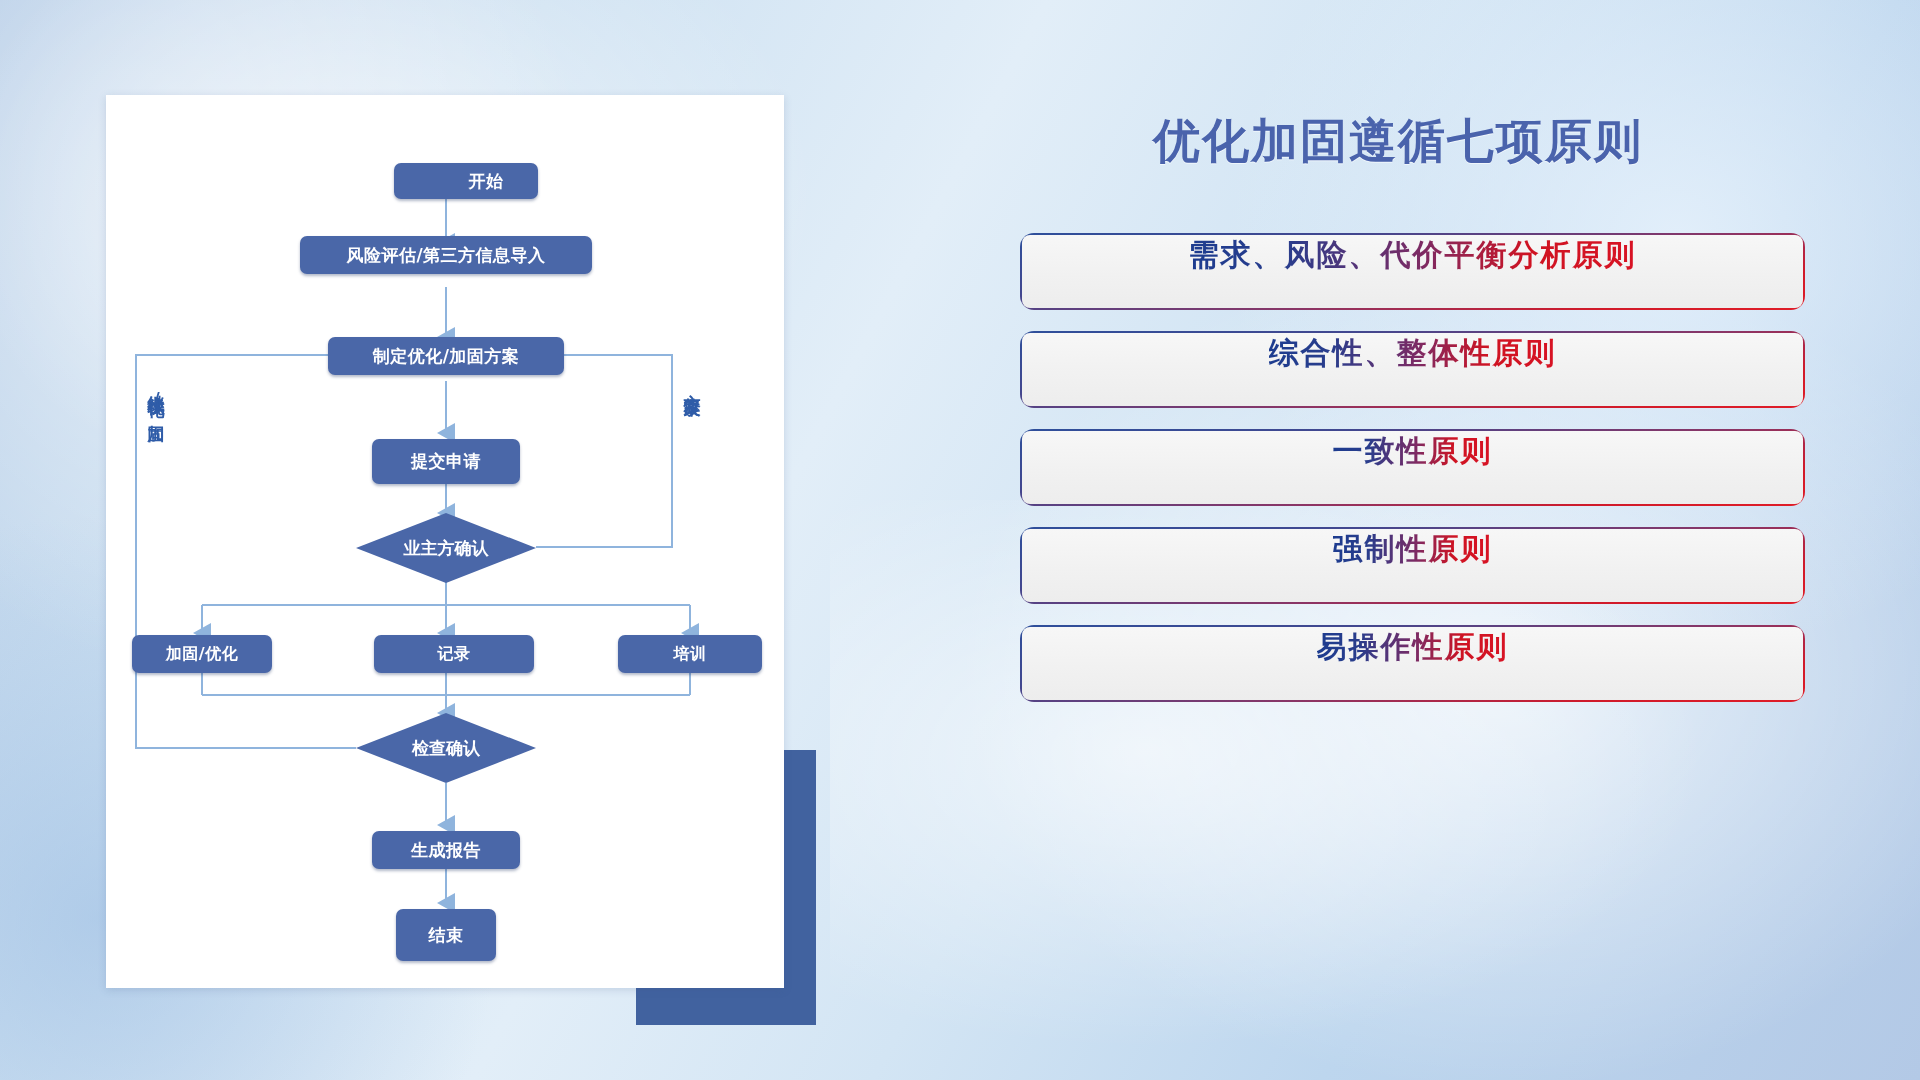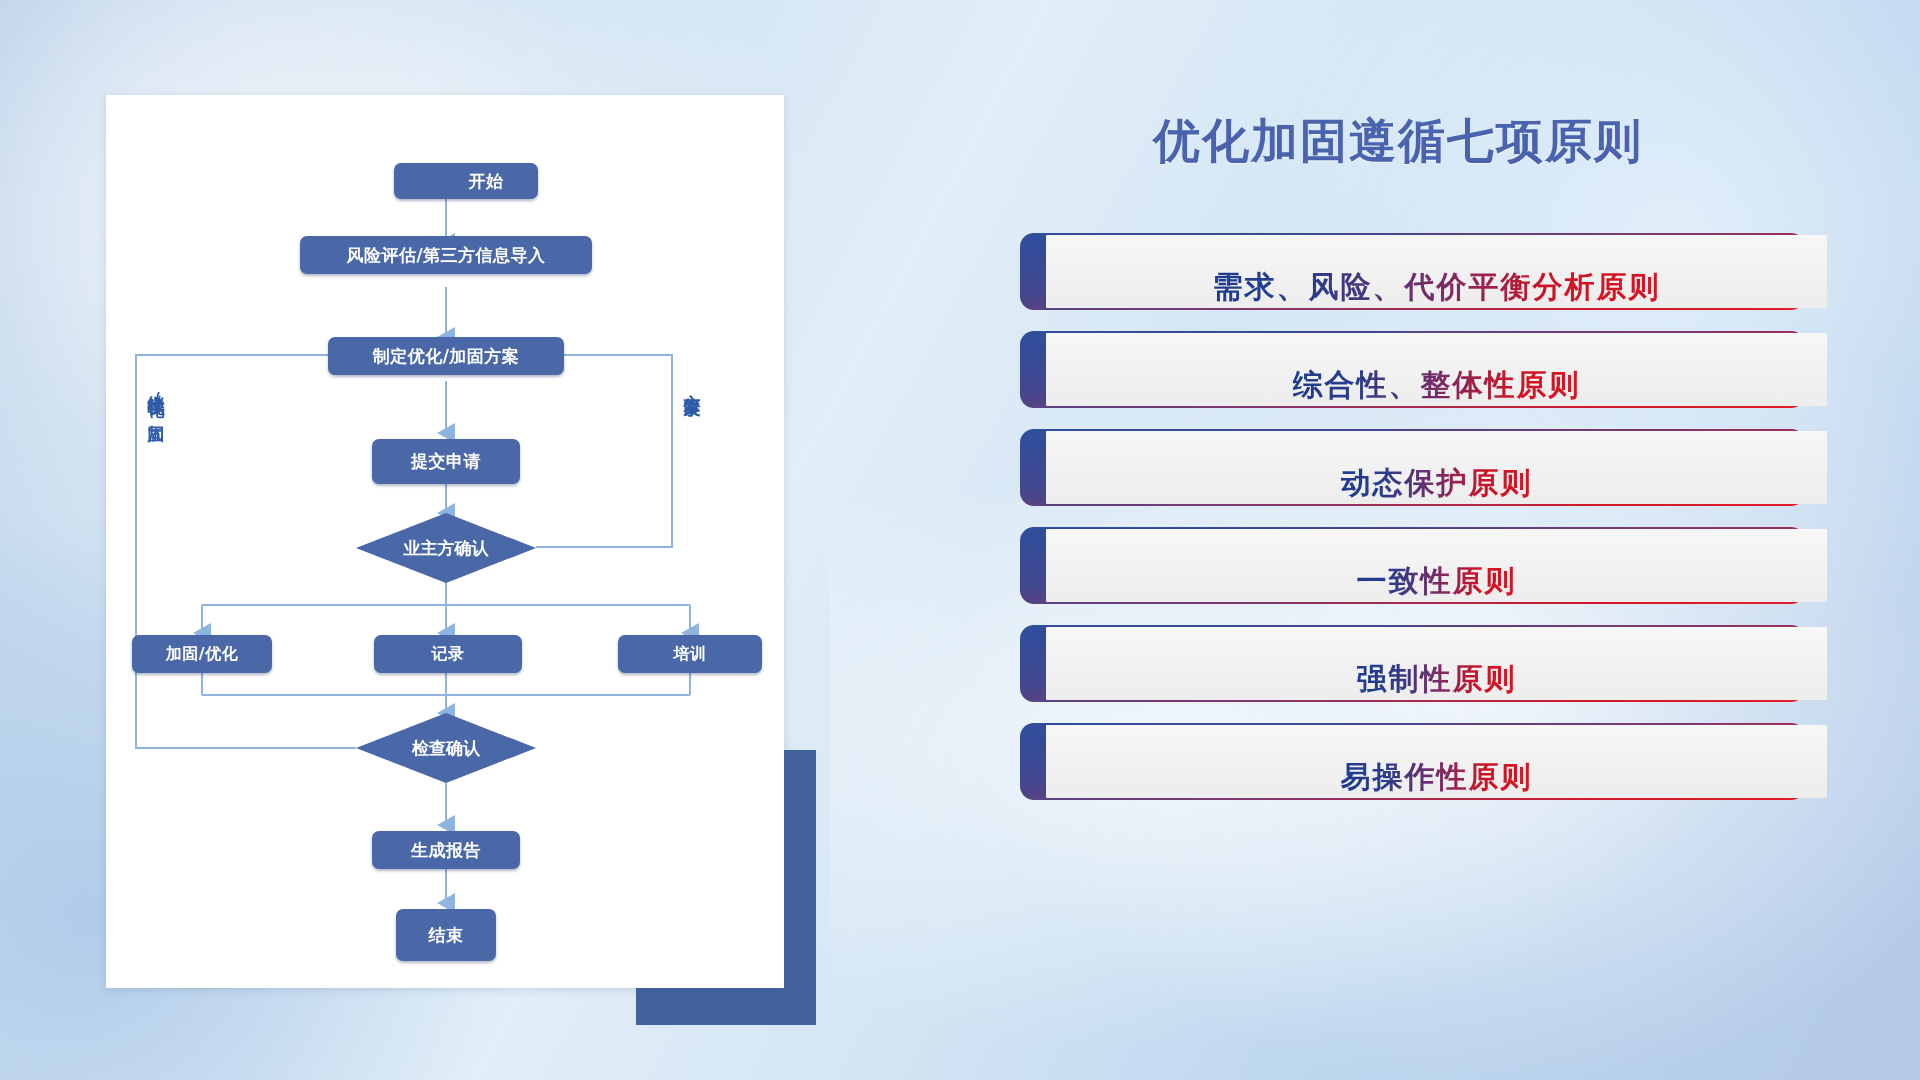--- a/index.html
+++ b/index.html
@@ -102,23 +102,23 @@
     margin-bottom:21px;
   }
   .pitem .frame{
     position:absolute;inset:0;
     border-radius:14px;
     padding:2px;
     background:linear-gradient(170deg,#2e4f9b 0%,#42478f 28%,#8a3566 58%,#d01a2a 82%,#e01d28 100%);
   }
   .pitem .frame-inner{
     width:100%;height:100%;
-    border-radius:1px;
+    border-radius:8px;
     background:linear-gradient(180deg,#f7f7f7 0%,#f1f1f1 55%,#ededed 100%);
-    display:flex;align-items:flex-end;justify-content:center;margin-left:24px;
+    display:flex;align-items:flex-start;justify-content:center;
   }
   .pitem .ptext{
     font-size:30px;font-weight:bold;letter-spacing:2px;
     background:linear-gradient(90deg,#1d3c8f 0%,#2a3d8c 22%,#7d2a63 52%,#cf1322 76%,#d81324 100%);
     -webkit-background-clip:text;background-clip:text;
     -webkit-text-fill-color:transparent;color:transparent;
     white-space:nowrap;
   }
 </style>
 </head>
@@ -191,21 +191,21 @@
 
       <div class="diamond" style="left:250px;top:418px;width:180px;height:70px;">
         <div class="dshape"></div>
         <span>业主方确认</span>
       </div>
 
       <div class="node small" style="left:26px;top:540px;width:140px;height:38px;">
         <span>加固/优化</span>
       </div>
 
-      <div class="node small" style="left:268px;top:540px;width:148px;height:38px;">
+      <div class="node small" style="left:268px;top:540px;width:160px;height:38px;">
         <span>记录</span>
       </div>
 
       <div class="node small" style="left:512px;top:540px;width:144px;height:38px;">
         <span>培训</span>
       </div>
 
       <div class="diamond" style="left:250px;top:618px;width:180px;height:70px;">
         <div class="dshape"></div>
         <span>检查确认</span>
@@ -242,27 +242,20 @@
     </div>
 
     <div class="pitem">
       <div class="frame">
         <div class="frame-inner">
           <span class="ptext">综合性、整体性原则</span>
         </div>
       </div>
     </div>
 
-    <div class="pitem">
-      <div class="frame">
-        <div class="frame-inner">
-          <span class="ptext">动态保护原则</span>
-        </div>
-      </div>
-    </div>
 
 
     <div class="pitem">
       <div class="frame">
         <div class="frame-inner">
           <span class="ptext">一致性原则</span>
         </div>
       </div>
     </div>
 

